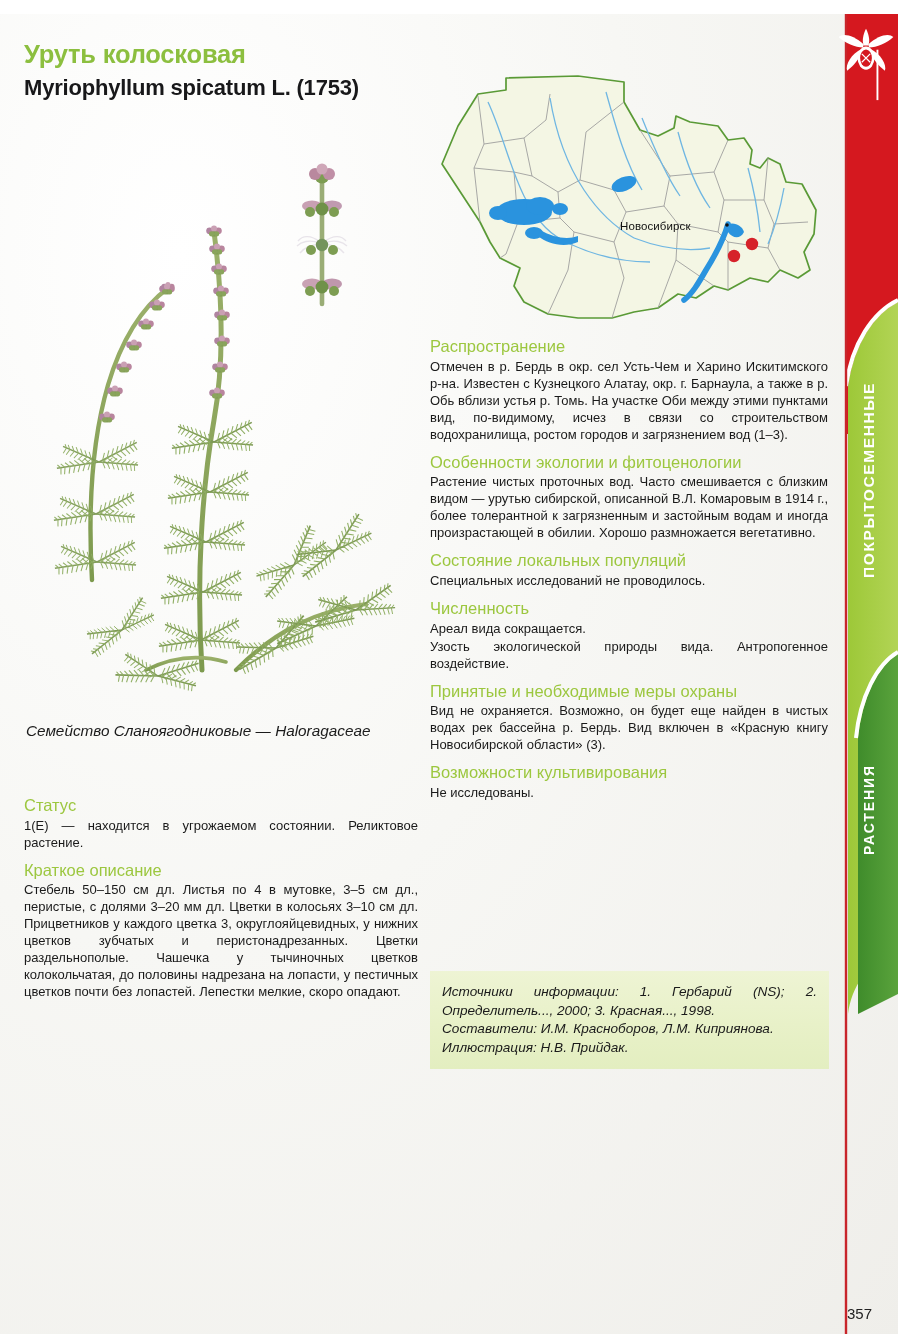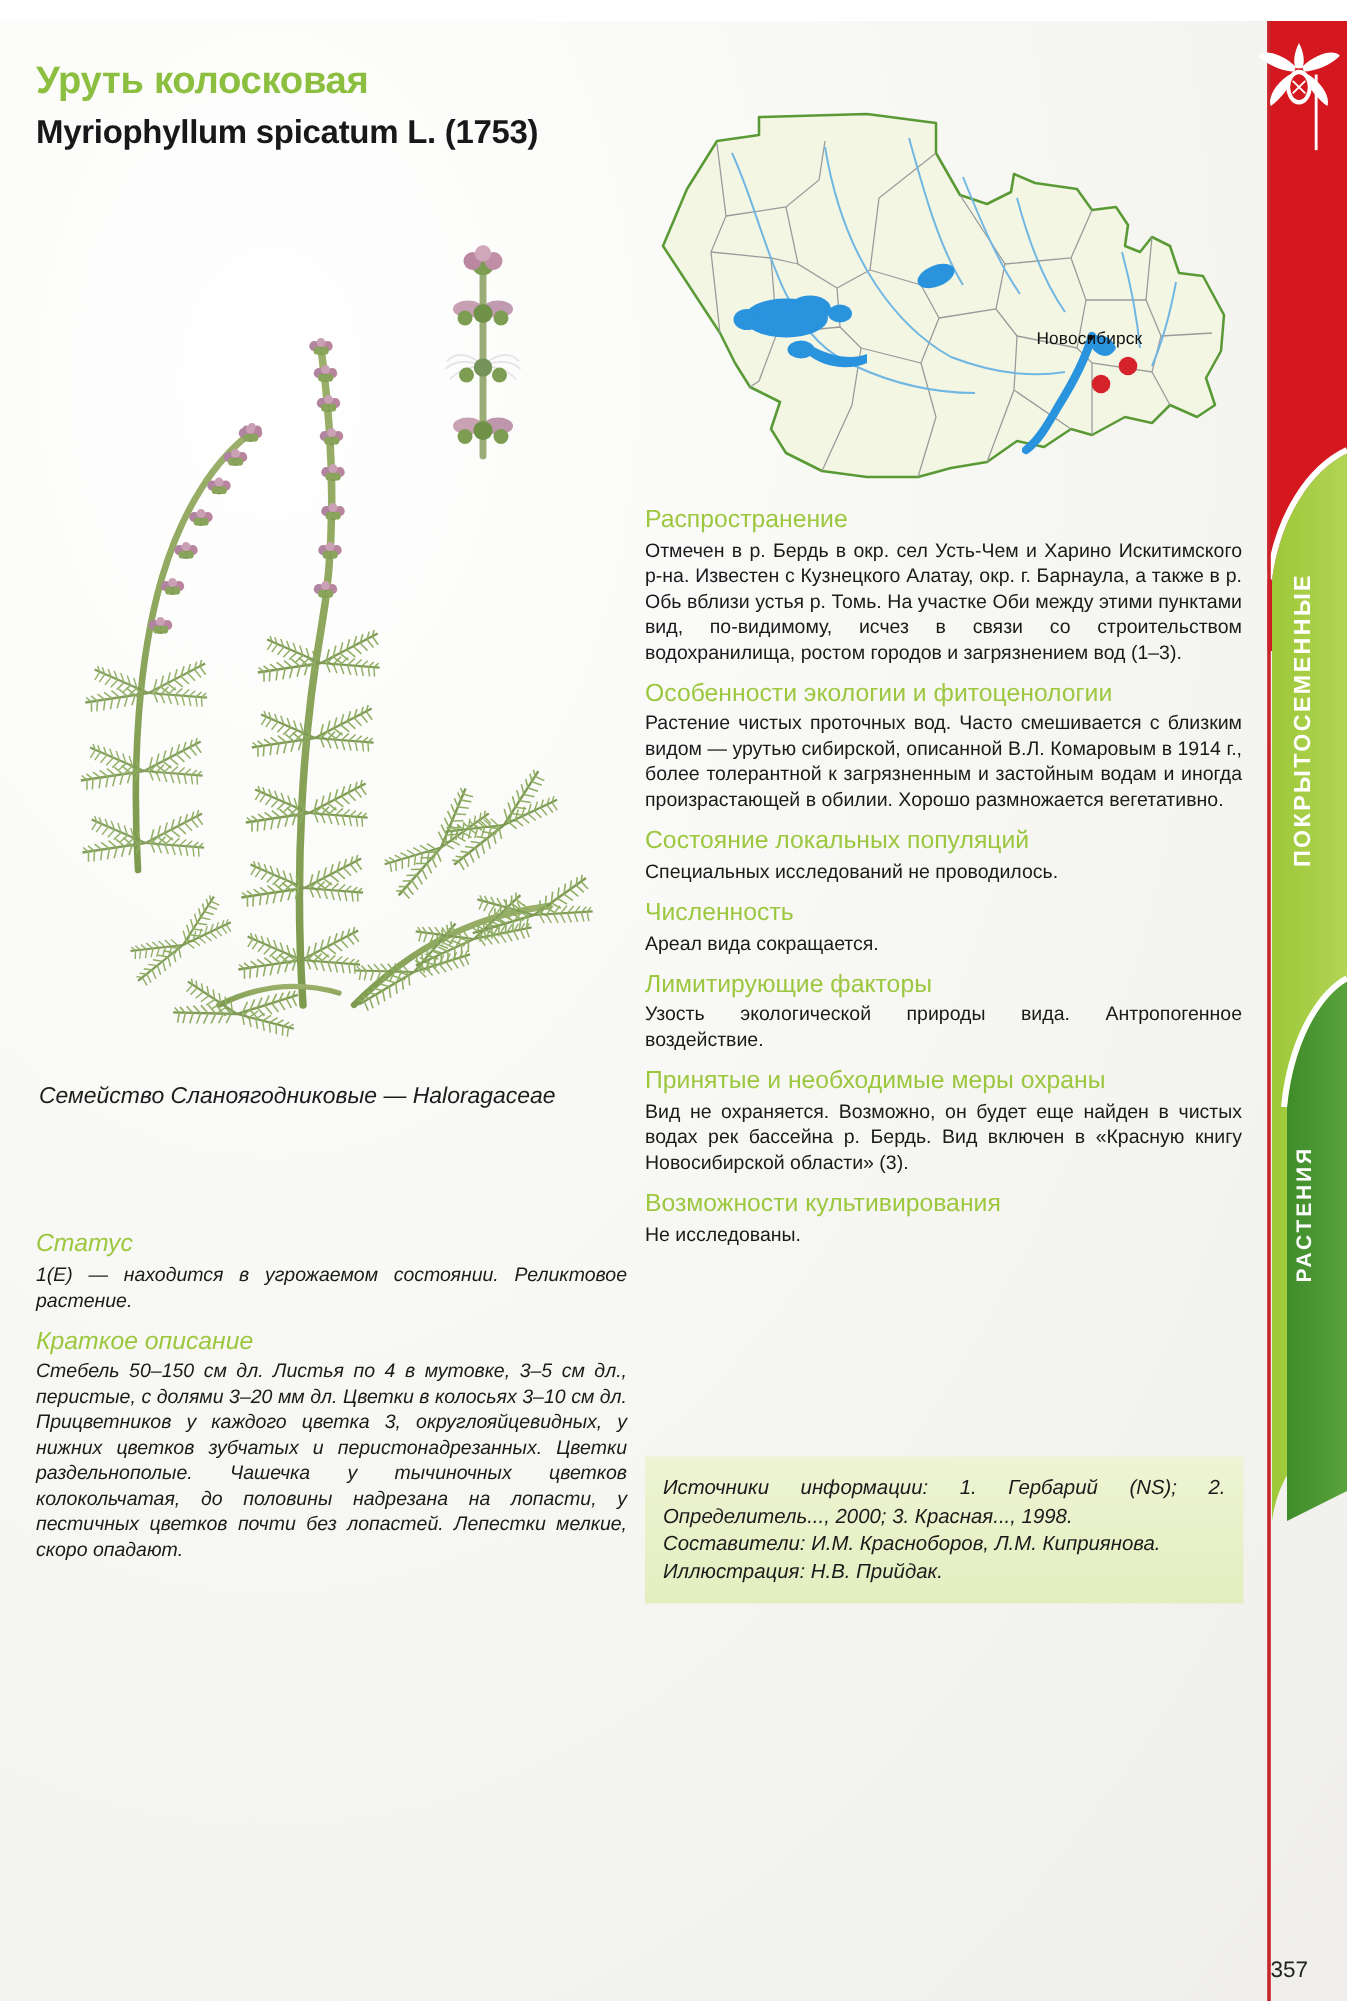--- a/index.html
+++ b/index.html
@@ -64,35 +64,34 @@
   }
   .sec-body {
     font-size: 13px;
     color: #1a1a1a;
     line-height: 1.31;
     text-align: justify;
     margin-top: 1px;
   }
   .left-text {
     position: absolute;
-    left: 24px; top: 796px;
+    left: 24px; top: 772px;
     width: 394px;
-    font-style: italic;
   }
 
   
   .map-wrap {
     position: absolute;
     left: 428px; top: 58px;
     width: 400px; height: 250px;
   }
   .map-wrap svg { display: block; width: 100%; height: 100%; }
   .map-city-label {
     position: absolute;
-    left: 691px; top: 206px;
+    left: 620px; top: 206px;
     font-size: 11.5px;
     color: #111;
     letter-spacing: 0.1px;
   }
 
   .right-text {
     position: absolute;
     left: 430px; top: 313px;
     width: 398px;
   }
@@ -383,21 +382,20 @@
     </div>
     <div>
       <div class="sec-head">Состояние локальных популяций</div>
       <div class="sec-body">Специальных исследований не проводилось.</div>
     </div>
     <div>
       <div class="sec-head">Численность</div>
       <div class="sec-body">Ареал вида сокращается.</div>
     </div>
     <div>
-      <div class="sec-head">Лимитирующие факторы</div>
       <div class="sec-body">Узость экологической природы вида. Антропогенное воздействие.</div>
     </div>
     <div>
       <div class="sec-head">Принятые и необходимые меры охраны</div>
       <div class="sec-body">Вид не охраняется. Возможно, он будет еще найден в чистых водах рек бассейна р. Бердь. Вид включен в «Красную книгу Новосибирской области» (3).</div>
     </div>
     <div>
       <div class="sec-head">Возможности культивирования</div>
       <div class="sec-body">Не исследованы.</div>
     </div>

